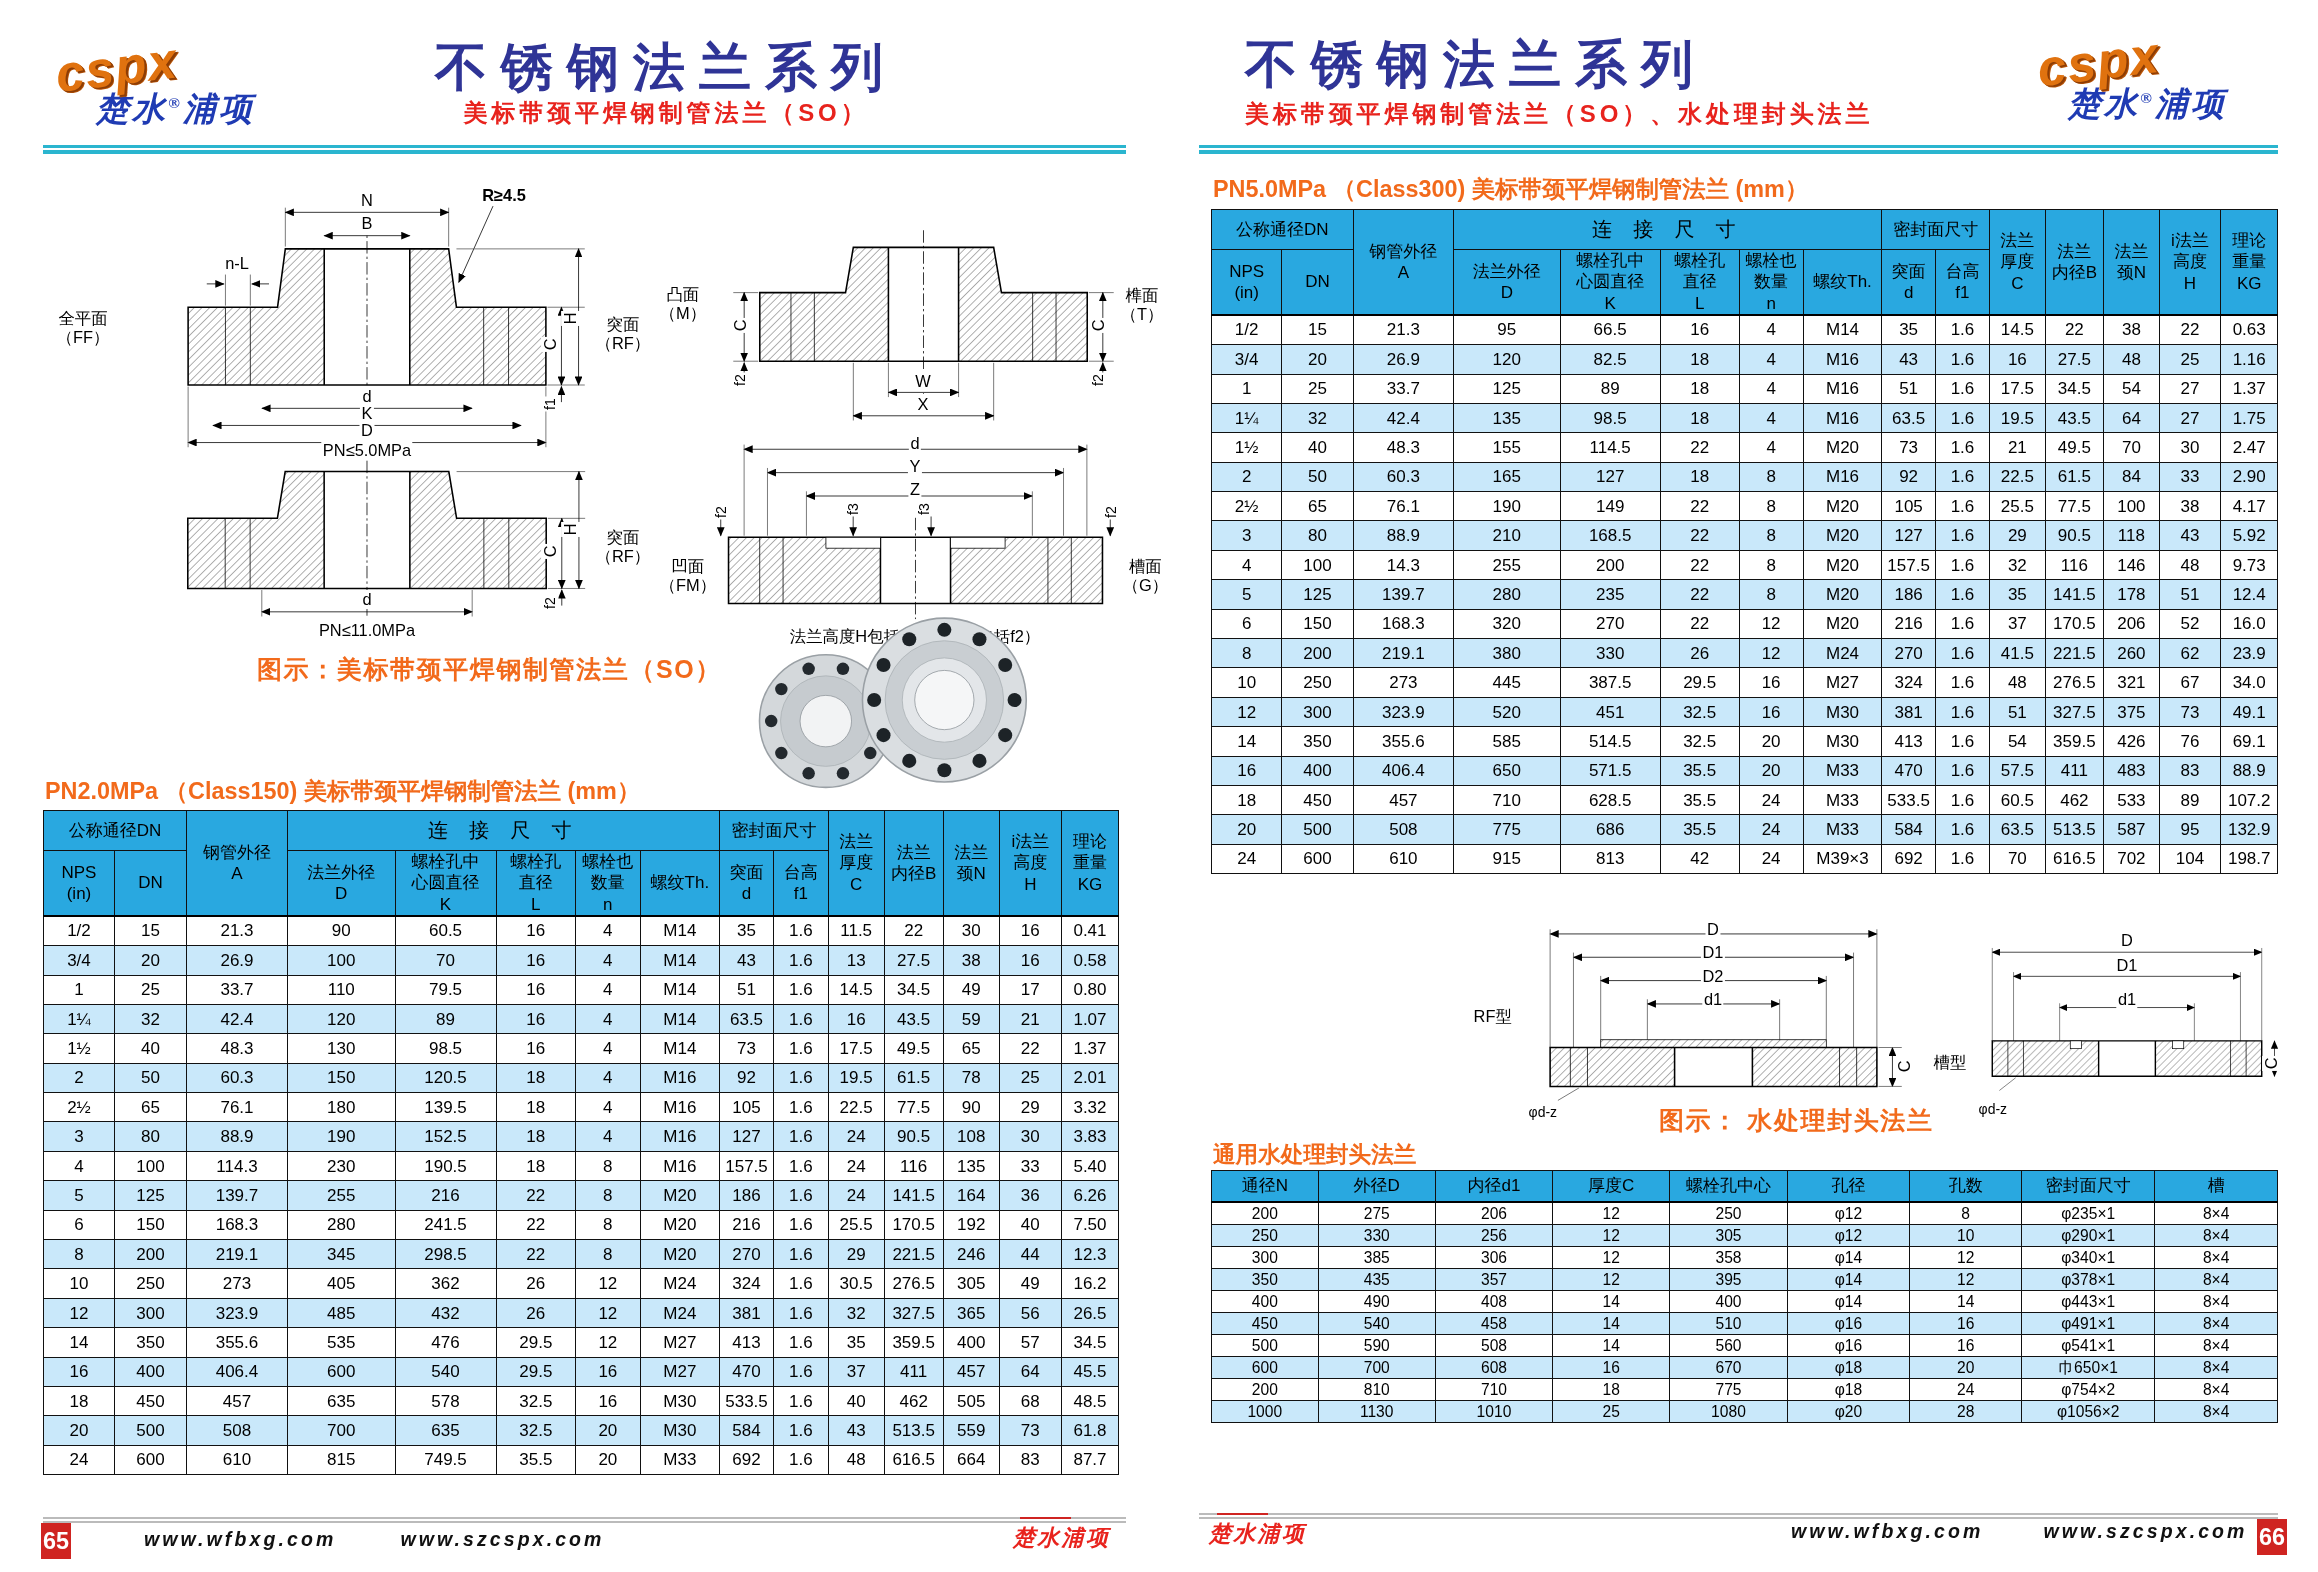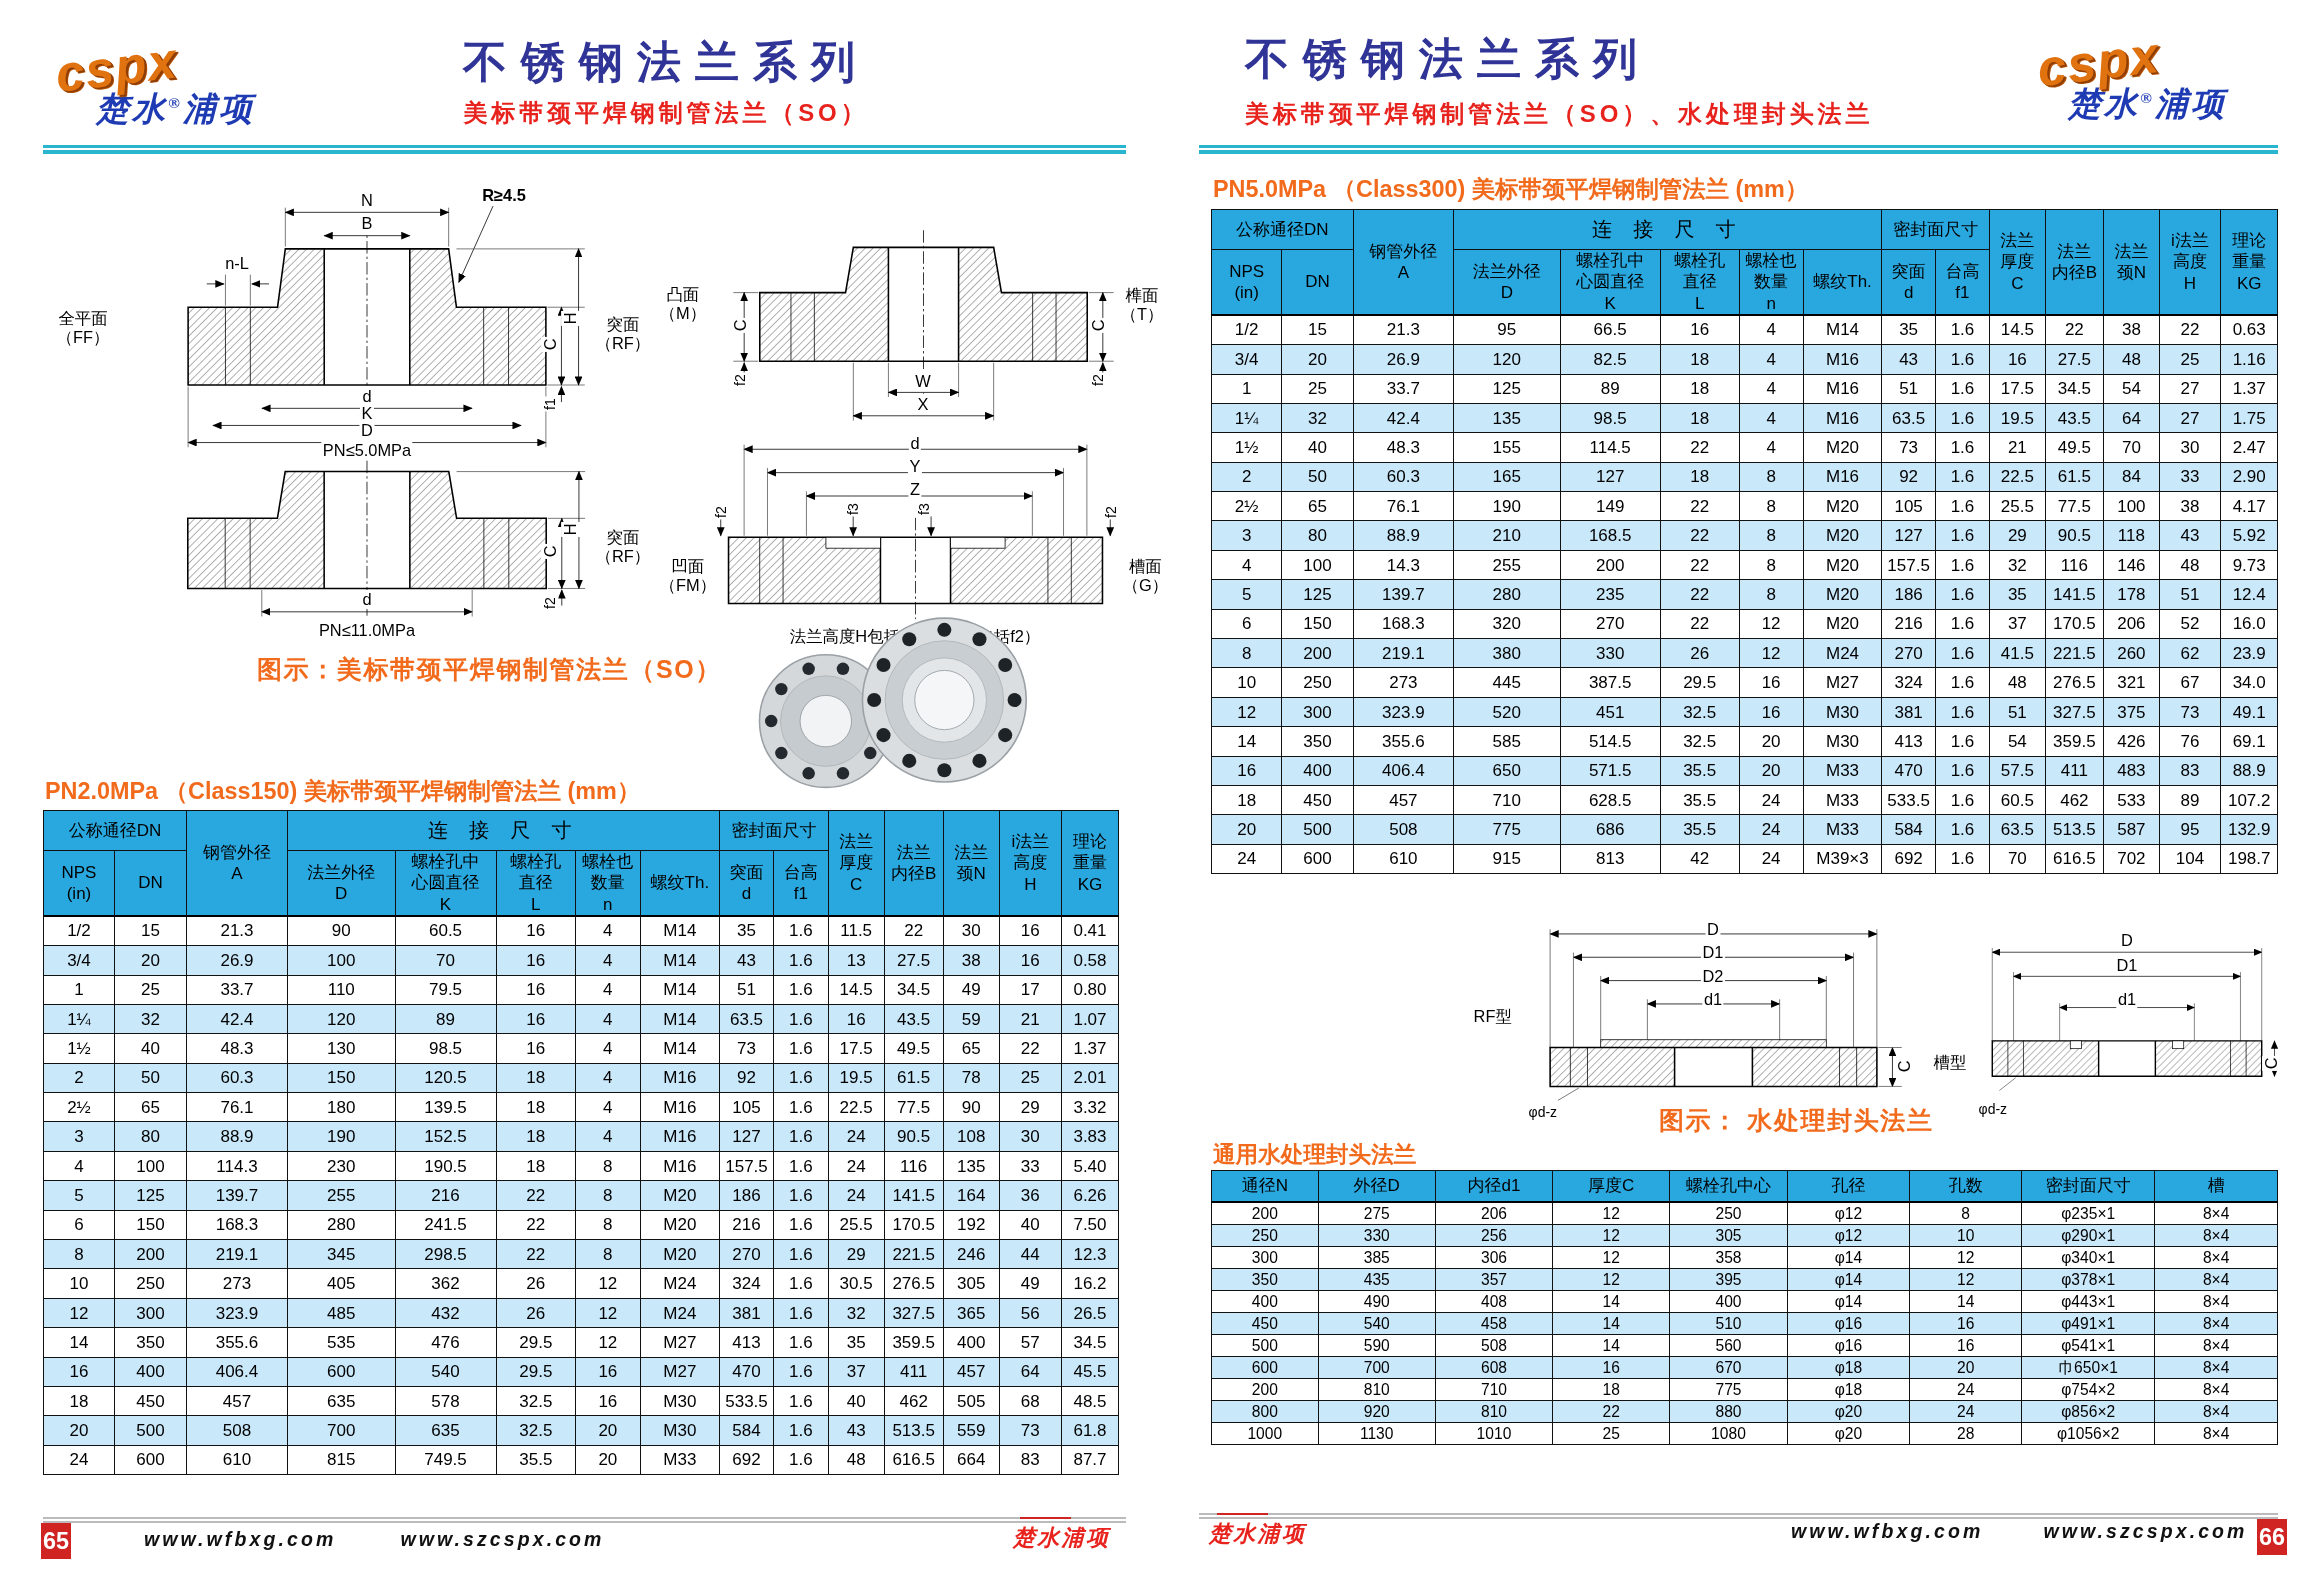--- a/index.html
+++ b/index.html
@@ -9,21 +9,21 @@
   .pre{white-space:pre-line;}
   .ctr{transform:translateX(-50%);}
   .rot{transform:rotate(-90deg);transform-origin:center;}
   
   .logo-en{font-size:51px;font-weight:bold;font-style:italic;color:#e0720f;
            letter-spacing:1.6px;transform:rotate(-7deg);
            text-shadow:1.6px 1.6px 0 #8d3d05,2.3px 2.3px 0 #b85408;}
   .logo-cn{font-size:33px;font-weight:bold;font-style:italic;color:#1f3bb3;
            font-family:"Liberation Serif","DejaVu Serif",serif;letter-spacing:3.1px;}
   .logo-reg{font-size:15.6px;vertical-align:super;}
-  .page-title{font-size:44px;font-weight:bold;color:#2f3496;letter-spacing:14px;}
+  .page-title{font-size:52px;font-weight:bold;color:#2f3496;letter-spacing:14px;}
   .page-sub{font-size:24px;font-weight:bold;color:#e8231d;letter-spacing:3.9px;}
   .teal-rule{height:8.6px;background:linear-gradient(#2ab5cf 0 3.1px,#ffffff 3.1px 5.5px,#2ab5cf 5.5px 8.6px);}
   .orange{color:#f26a1b;font-weight:bold;}
   .tbl-title{font-size:23.4px;}
   .caption{font-size:25px;letter-spacing:1.6px;}
   
   table{border-collapse:collapse;table-layout:fixed;width:100%;}
   .flange-table,.water-table{border:1.6px solid #000;}
   th,td{border:0.8px solid #111;text-align:center;vertical-align:middle;
         overflow:hidden;padding:0 1.6px;}
@@ -1253,31 +1253,20 @@
             <td>810</td>
             <td>710</td>
             <td>18</td>
             <td>775</td>
             <td>φ18</td>
             <td>24</td>
             <td>φ754×2</td>
             <td>8×4</td>
           </tr>
           <tr>
-            <td>800</td>
-            <td>920</td>
-            <td>810</td>
-            <td>22</td>
-            <td>880</td>
-            <td>φ20</td>
-            <td>24</td>
-            <td>φ856×2</td>
-            <td>8×4</td>
-          </tr>
-          <tr>
             <td>1000</td>
             <td>1130</td>
             <td>1010</td>
             <td>25</td>
             <td>1080</td>
             <td>φ20</td>
             <td>28</td>
             <td>φ1056×2</td>
             <td>8×4</td>
           </tr>

